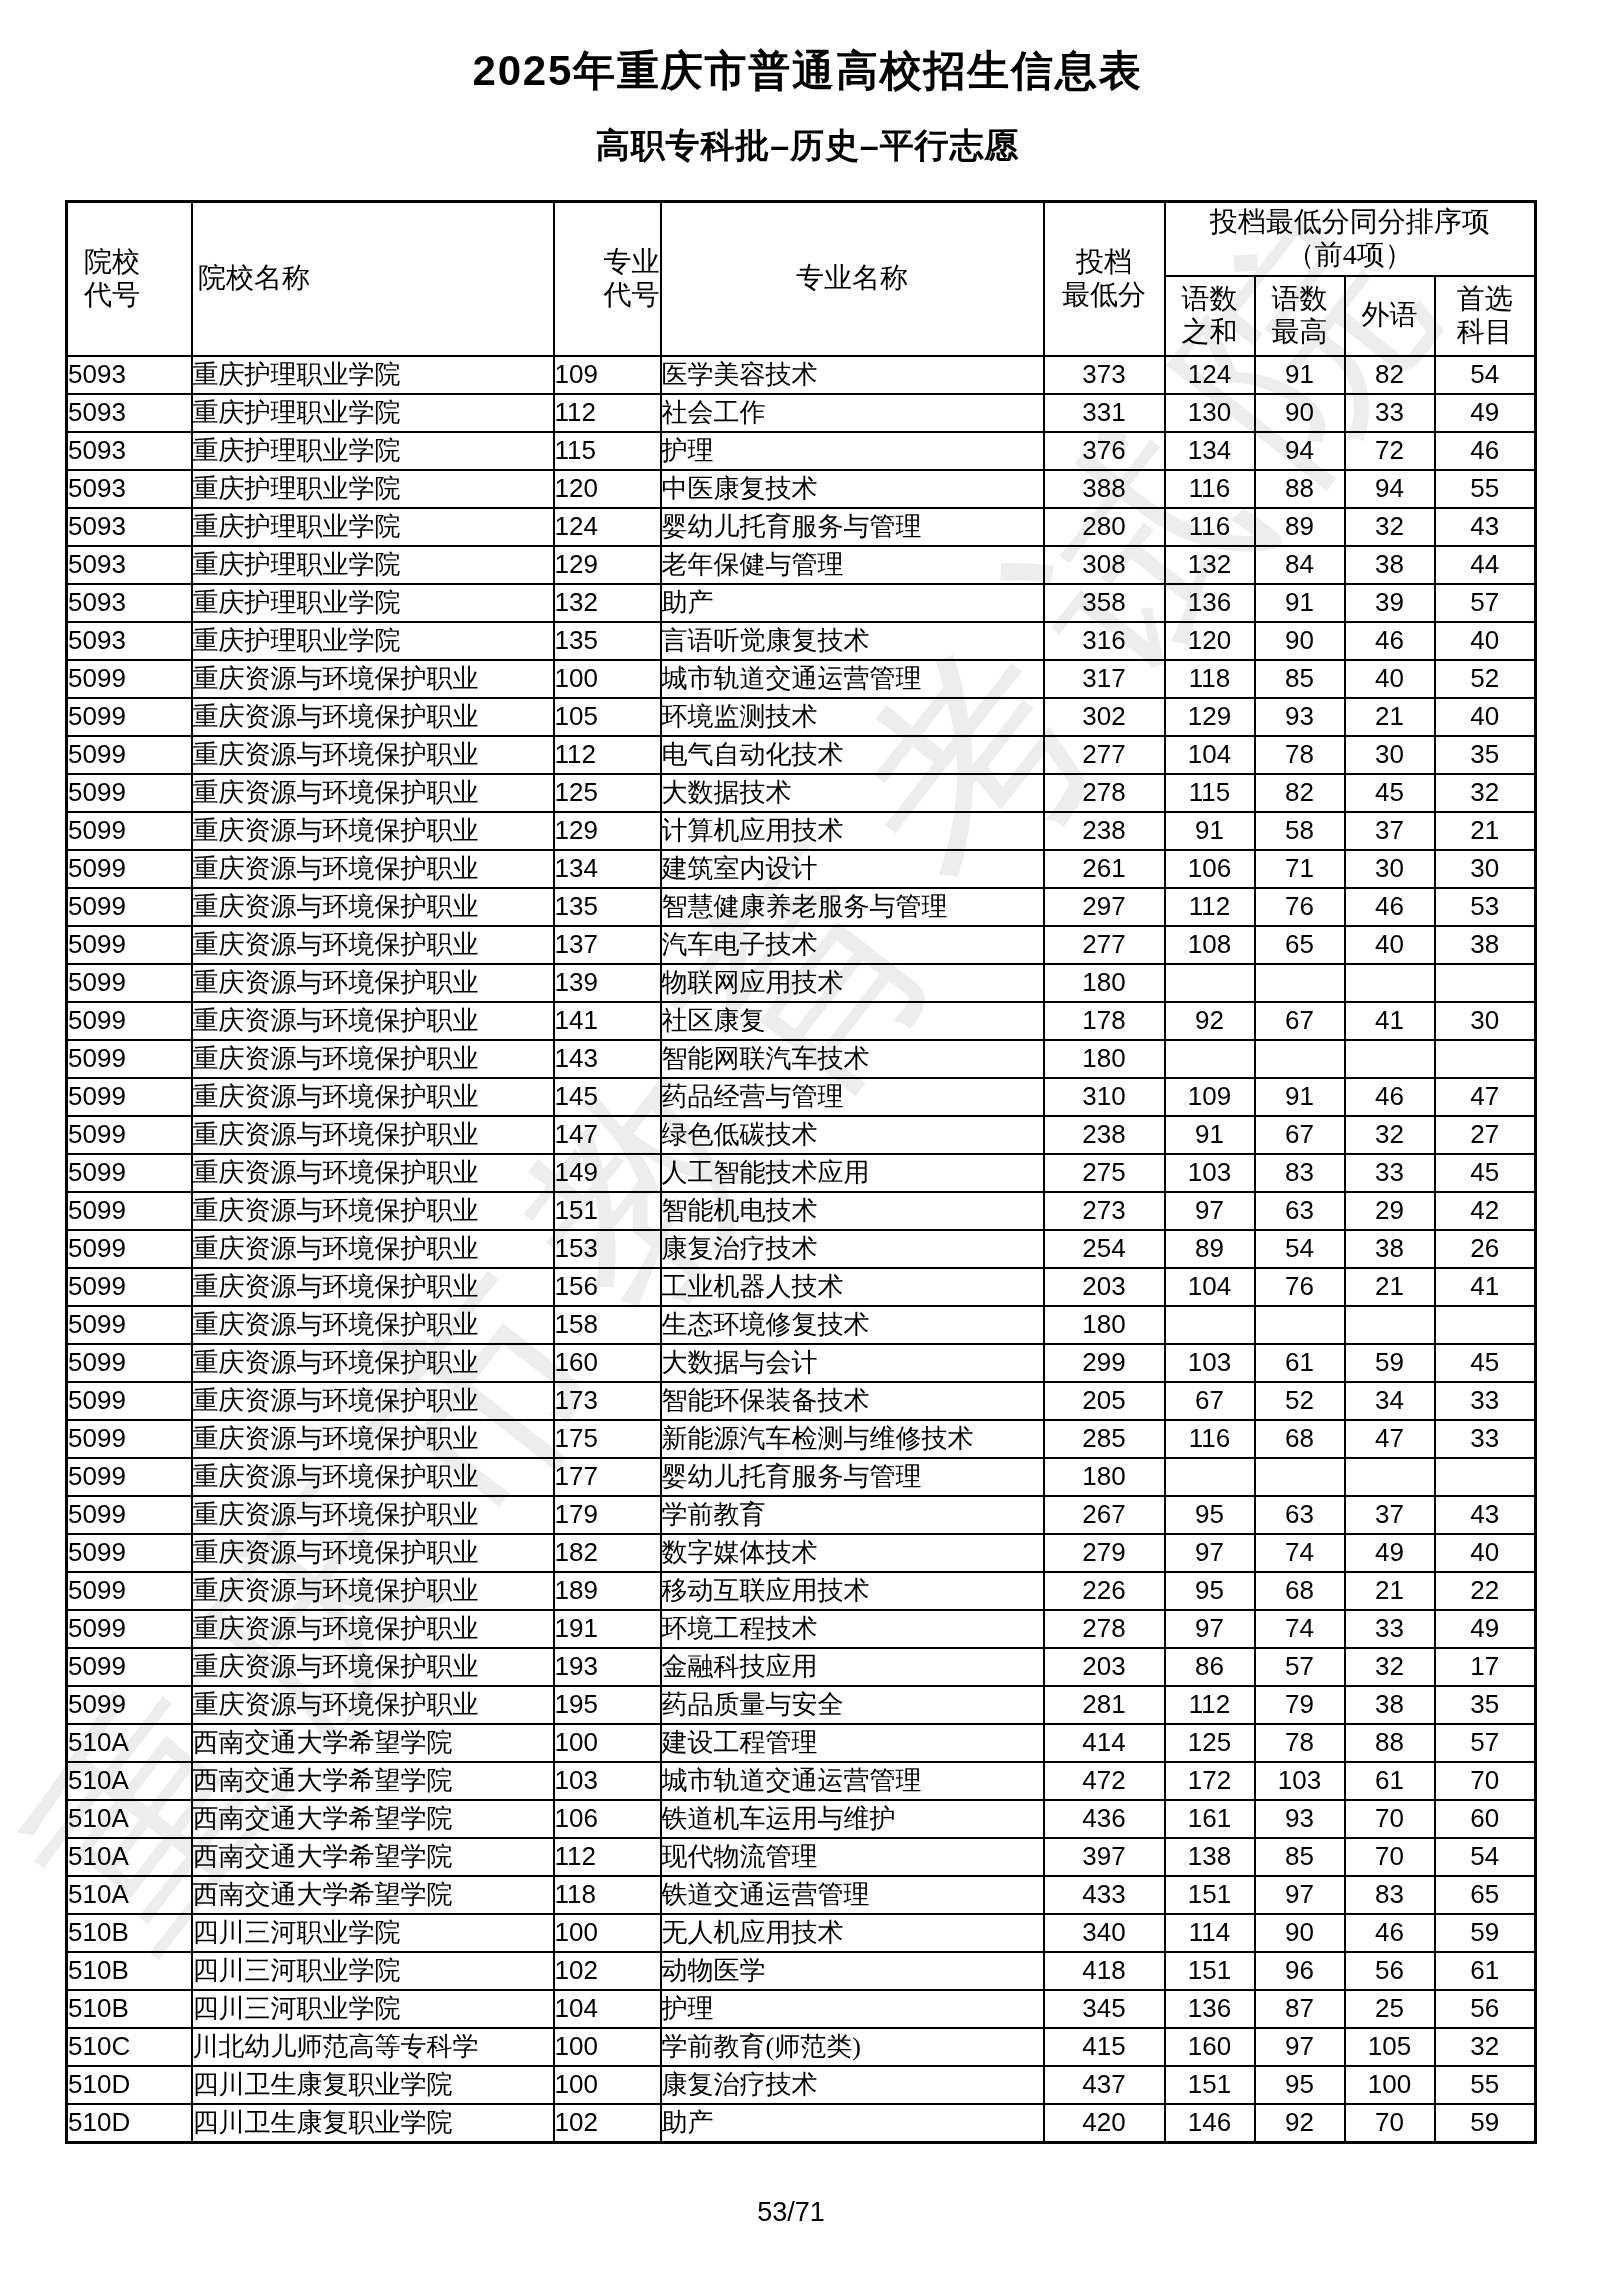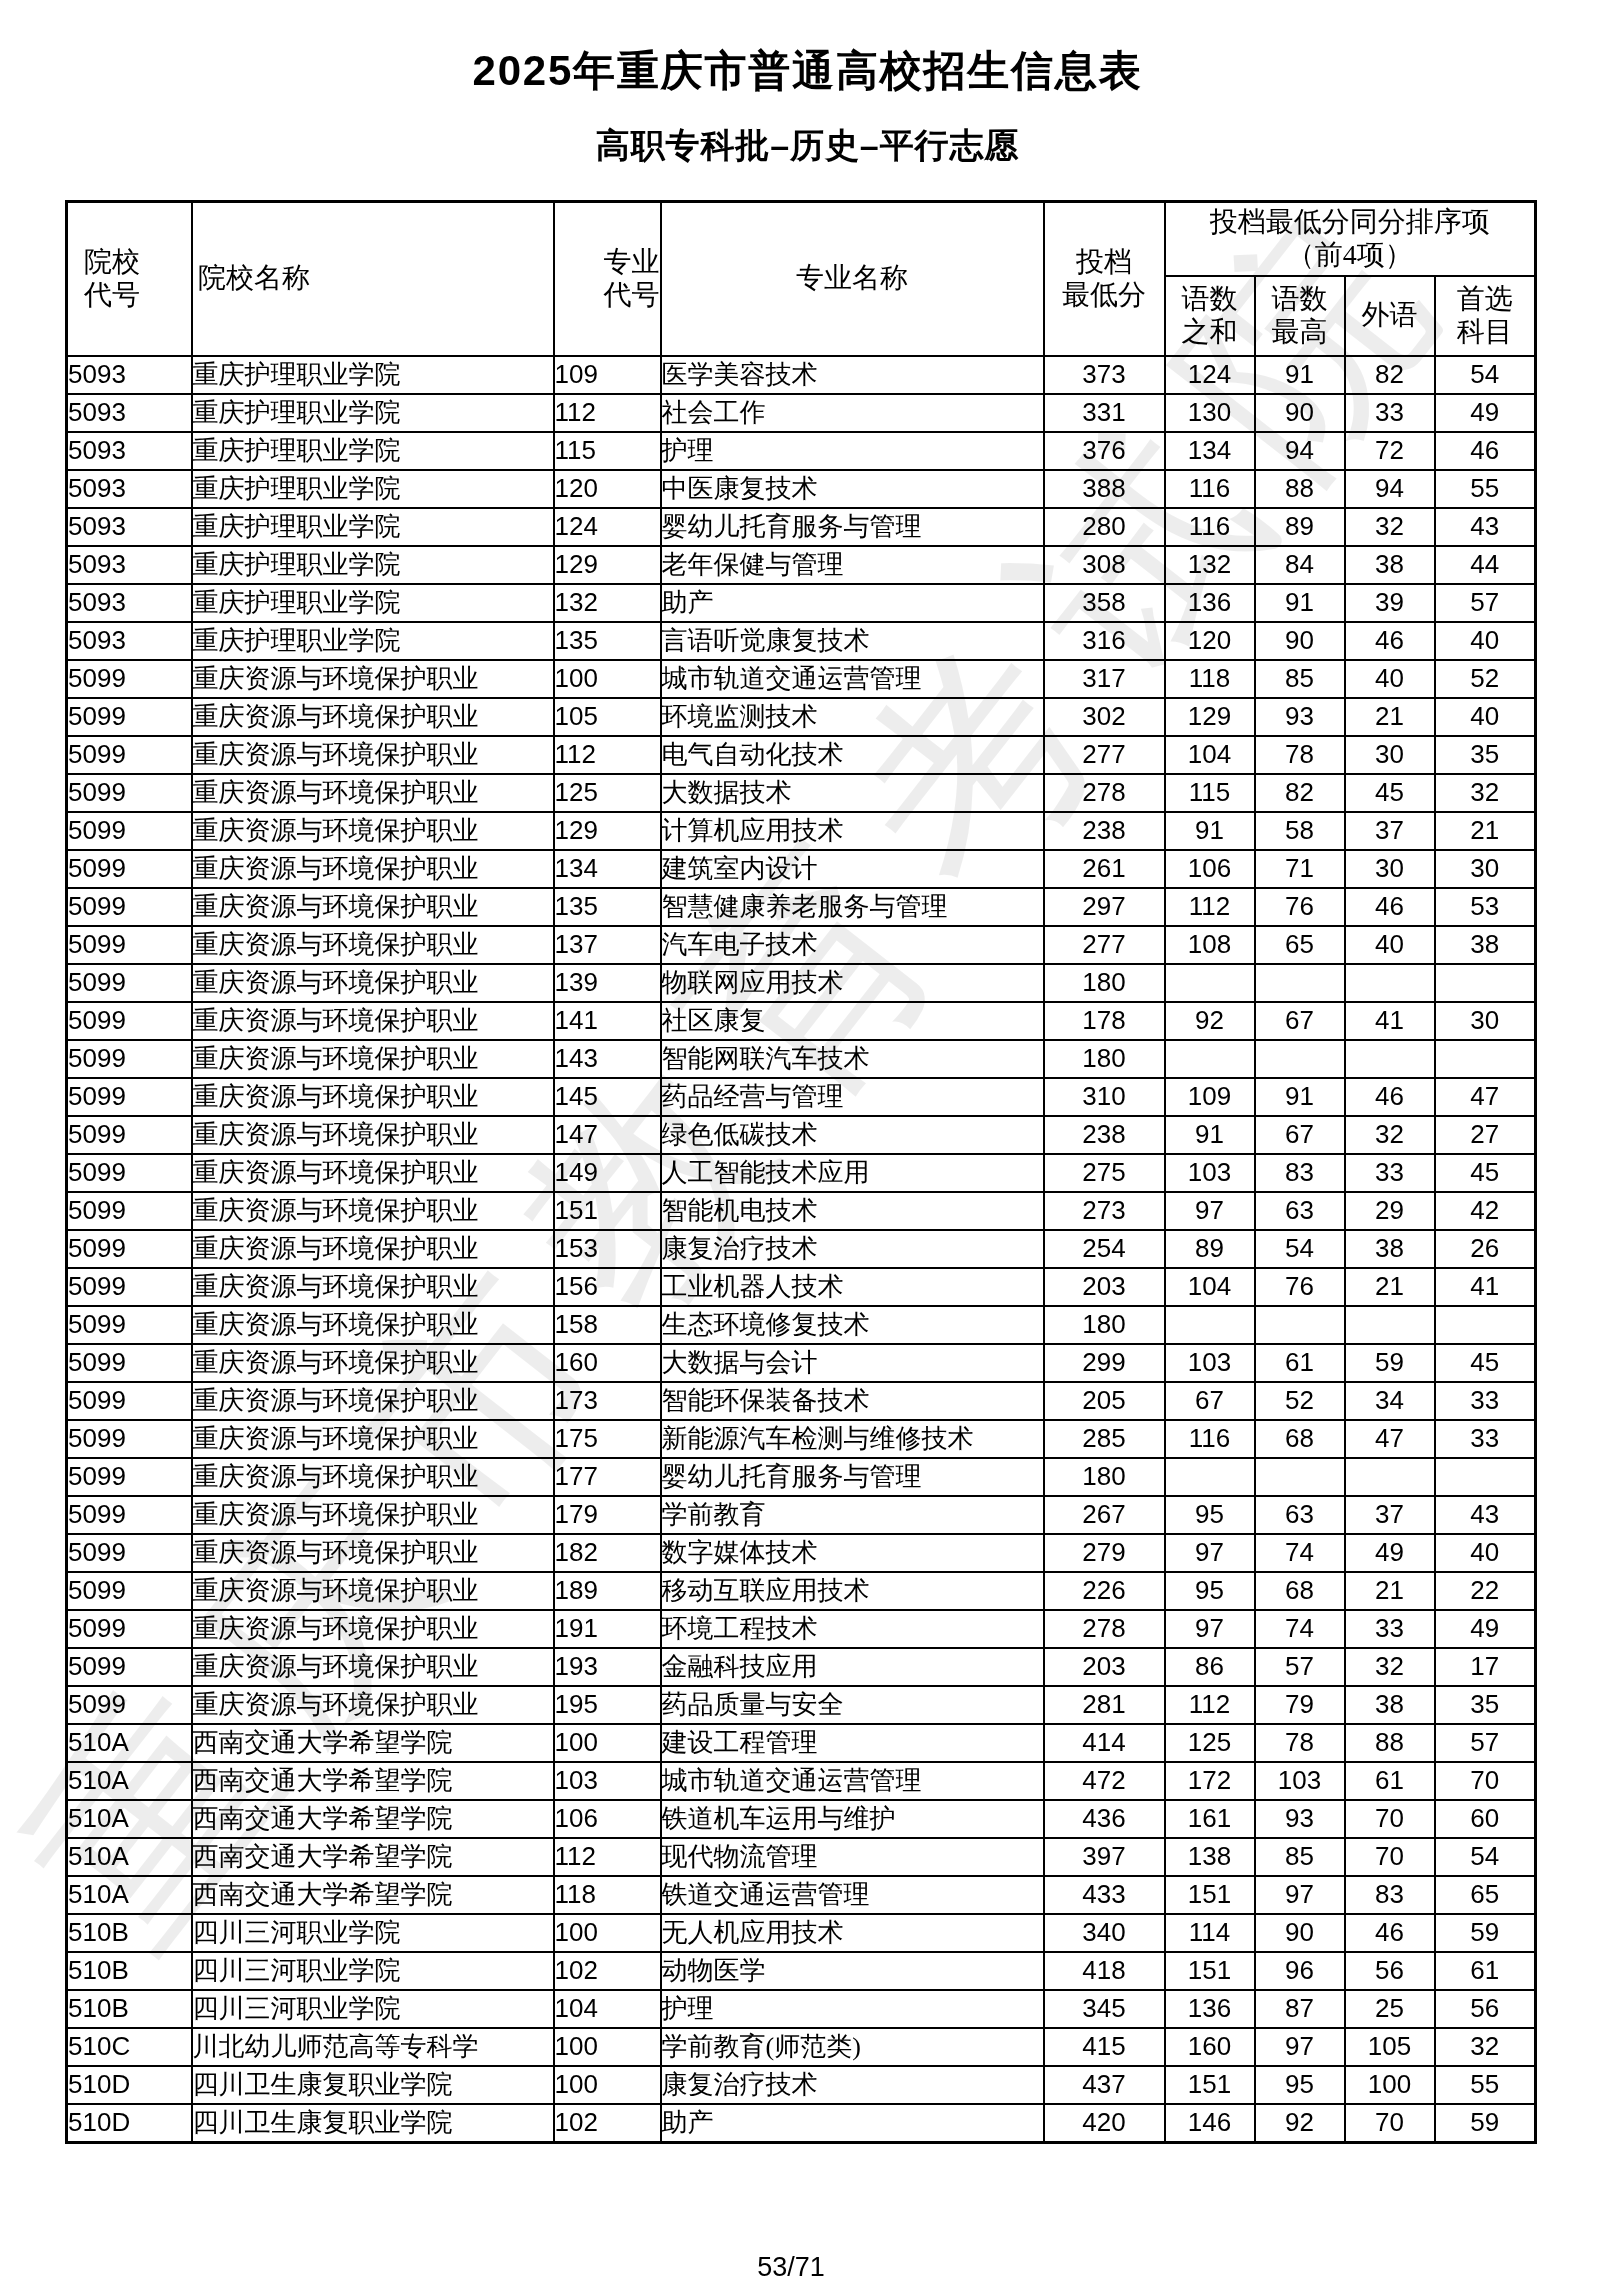--- a/index.html
+++ b/index.html
@@ -66,21 +66,21 @@
     font-size:26px;
     vertical-align:middle;
     white-space:nowrap;
   }
   td.left { text-align:left; padding-left:6.3px; }
   td.center { text-align:center; }
   .num { font-family:"Liberation Sans","DejaVu Sans",sans-serif; }
   .page-number {
     width:1452px;
     margin-left:65px;
-    margin-top:108px;
+    margin-top:53px;
     text-align:center;
     font-size:27px;
     font-family:"Liberation Sans","DejaVu Sans",sans-serif;
   }
 </style>
 </head>
 <body>
 
 <div class="watermark">重庆市教育考试院</div>
 

